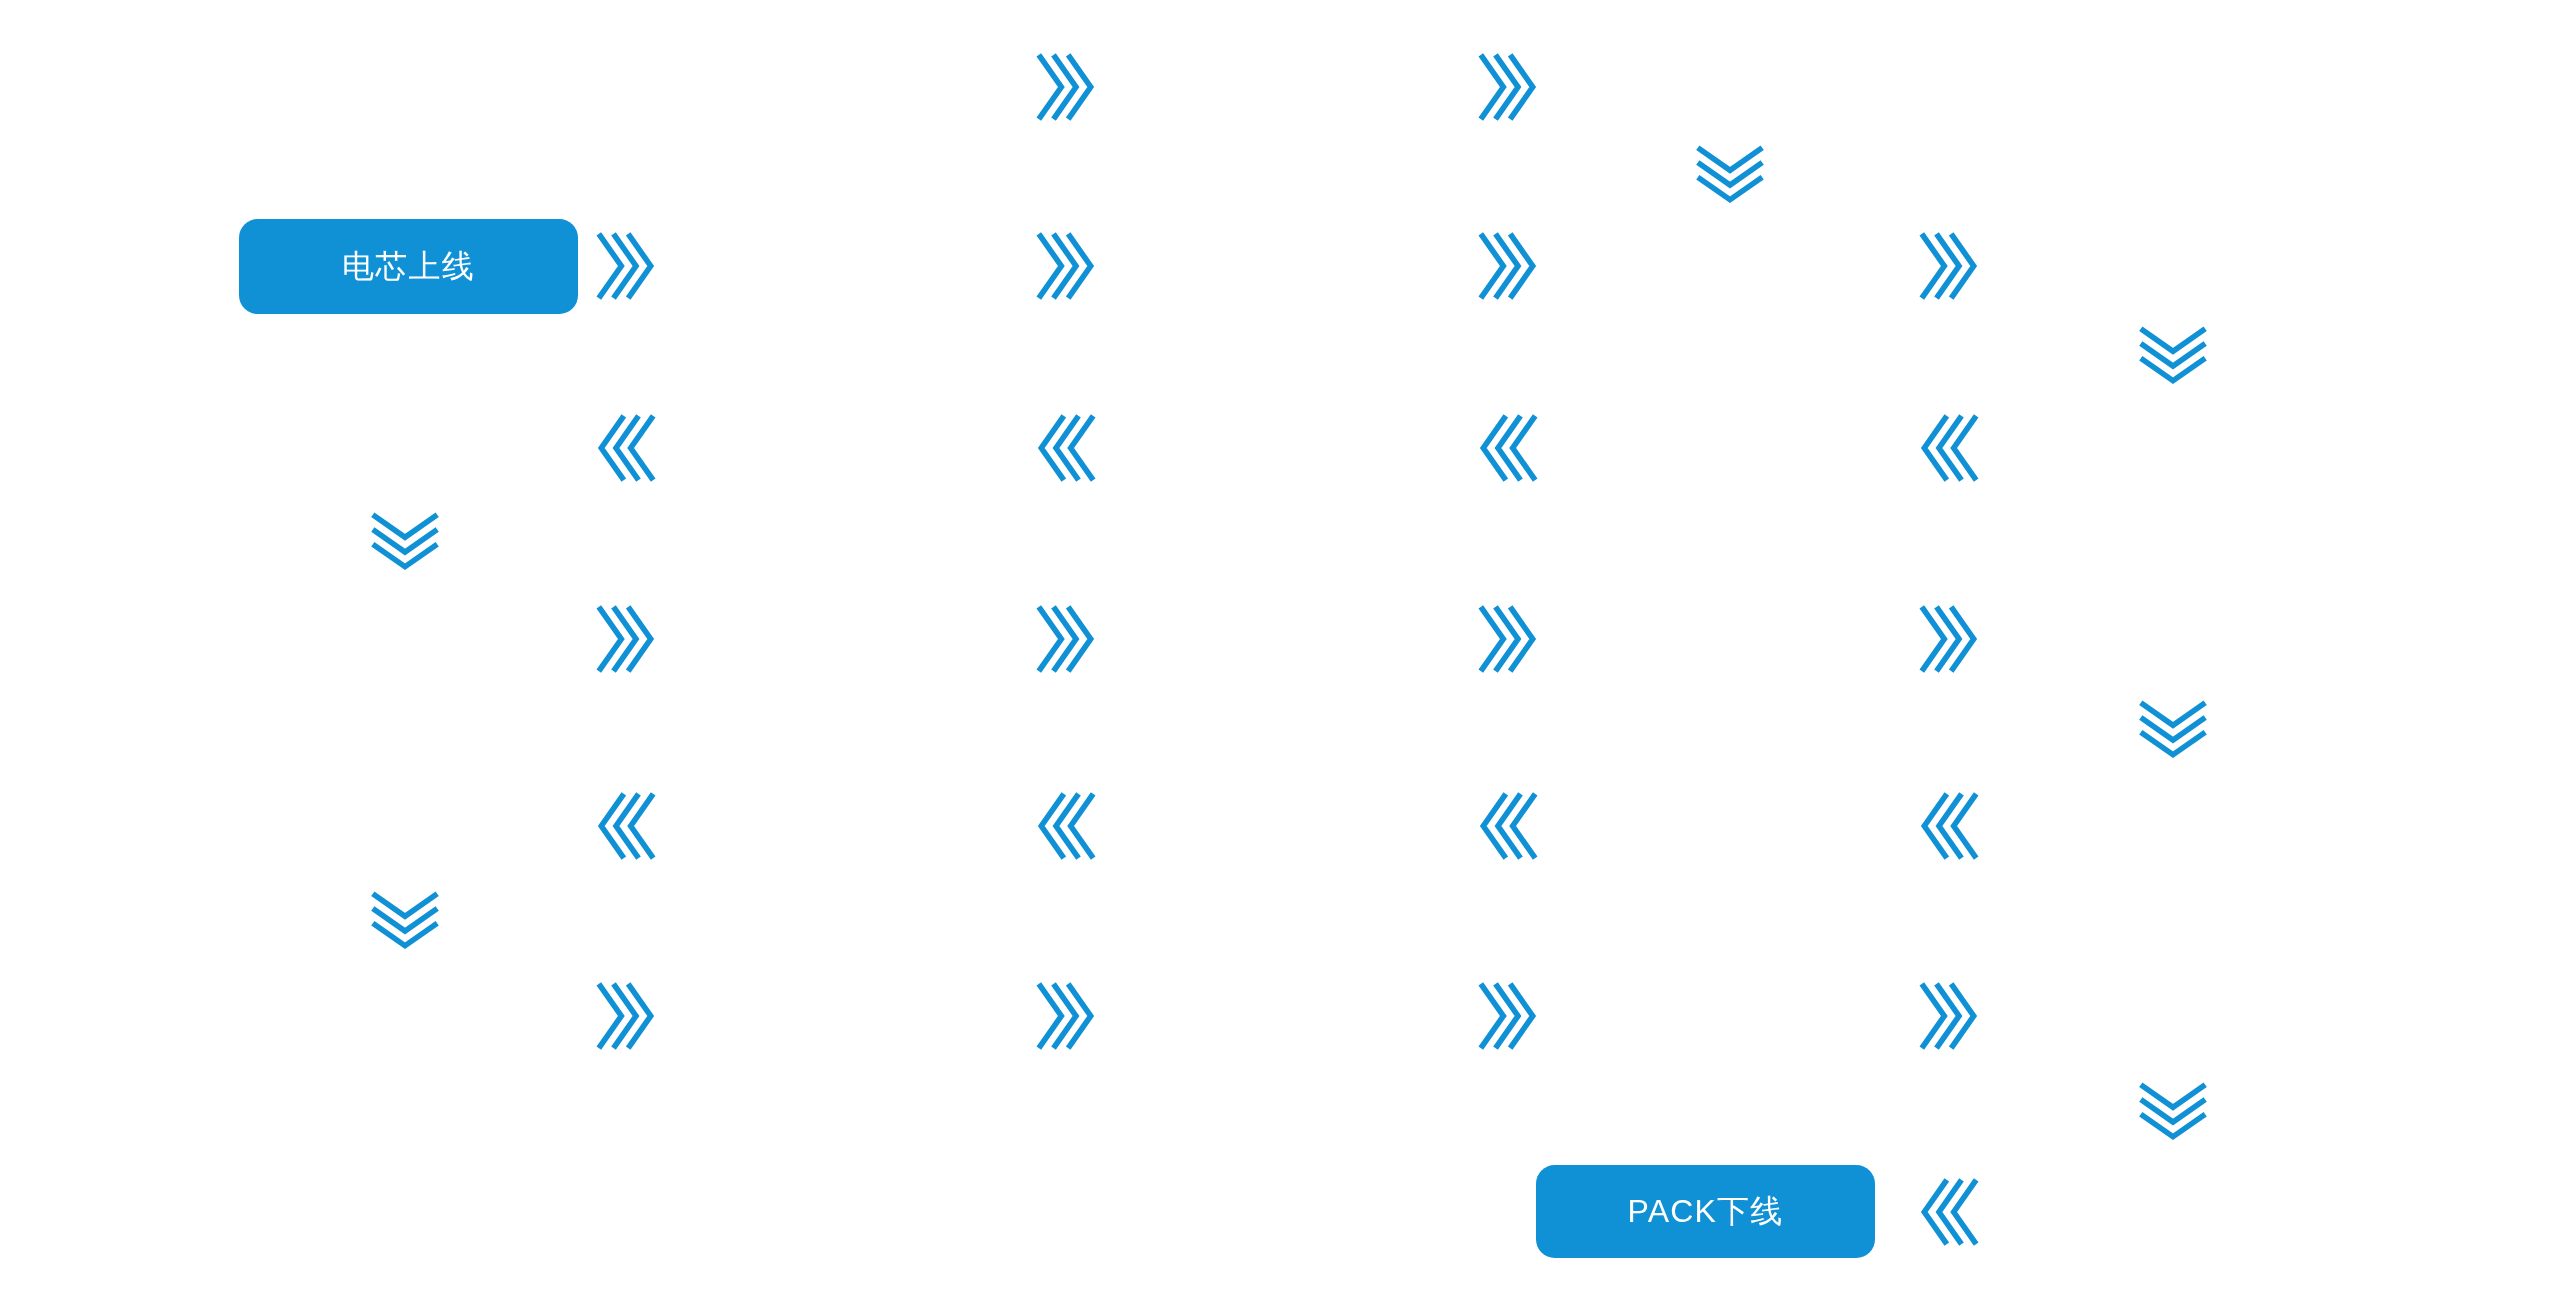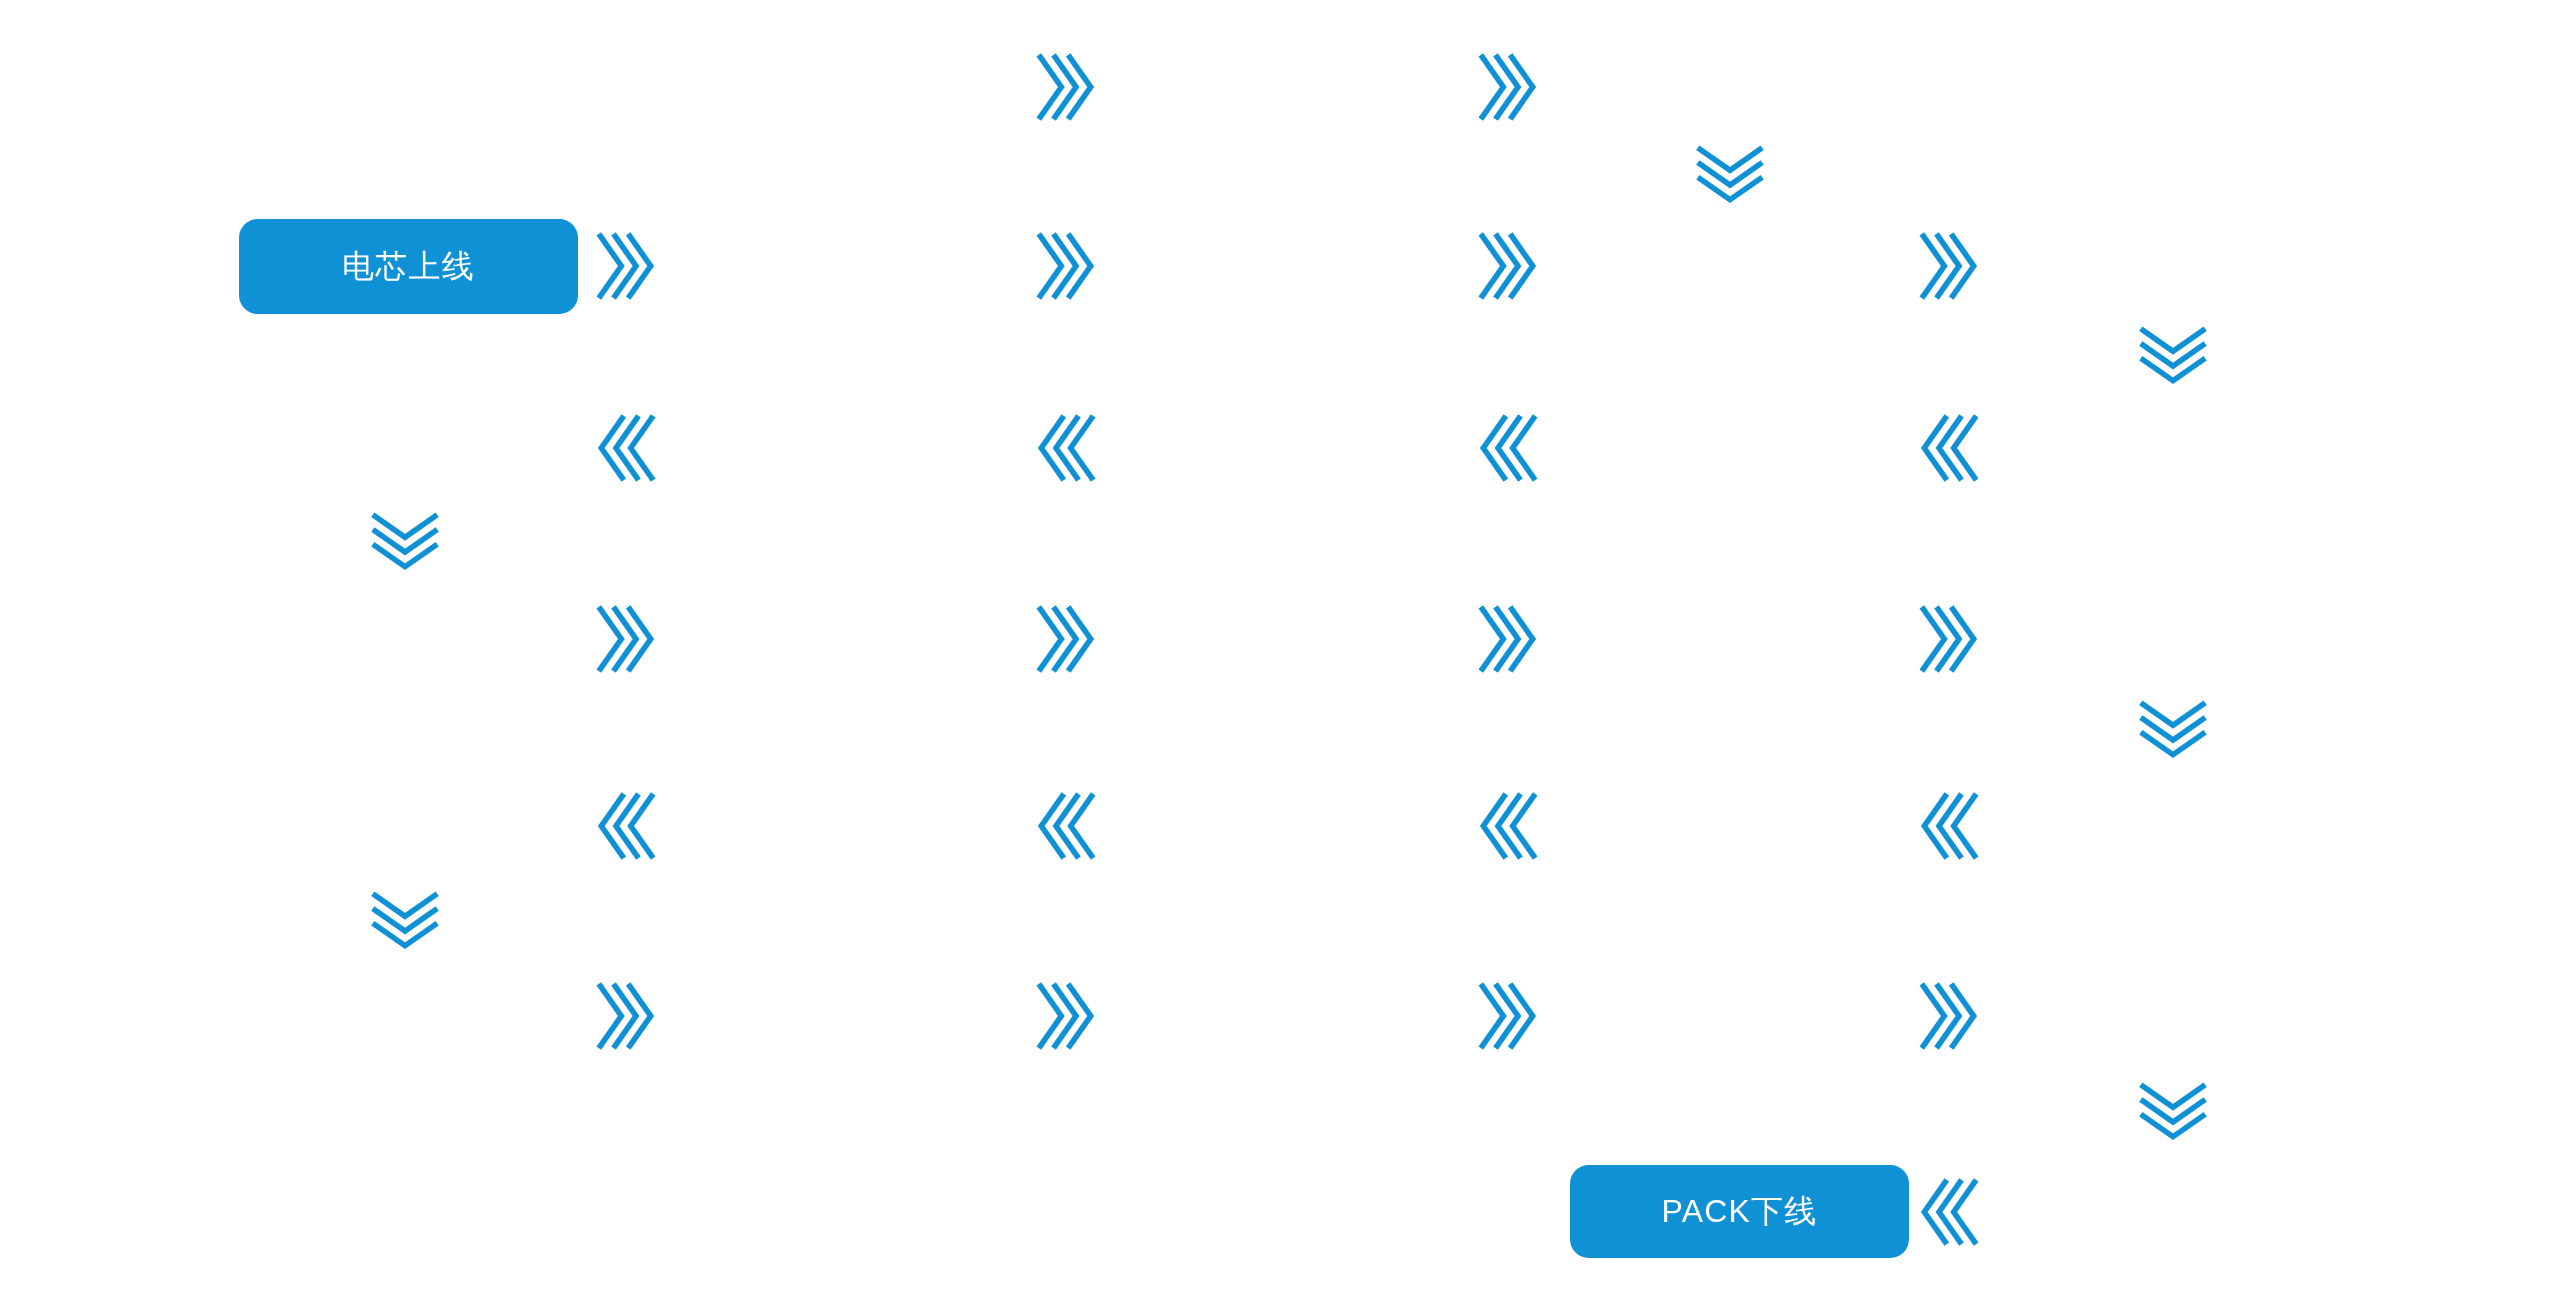--- a/index.html
+++ b/index.html
@@ -41,21 +41,21 @@
     display: block;
   }
 </style>
 </head>
 <body>
 
 <div class="canvas">
 
   <button class="node" id="start-node" style="left: 239px; top: 219px; width: 339px; height: 95px; color: rgb(255, 255, 255);">电芯上线</button>
 
-  <button class="node" id="end-node" style="left: 1570px; top: 1165px; width: 339px; height: 93px; color: rgb(255, 255, 255);">PACK下线</button>
+  <button class="node" id="end-node" style="left: 1536px; top: 1165px; width: 339px; height: 93px; color: rgb(255, 255, 255);">PACK下线</button>
 
   <div id="arrows-layer">
       <div class="arrow" style="left: 1036px; top: 52px; width: 60px; height: 70px;">
         <svg viewBox="0 0 96 112" width="60" height="70" aria-hidden="true">
           <polyline points="4.5,4.5 40.5,56 4.5,107.5" fill="none" stroke="#1191d5" stroke-width="9" stroke-linejoin="miter"></polyline>
           <polyline points="28,4.5 64,56 28,107.5" fill="none" stroke="#1191d5" stroke-width="9" stroke-linejoin="miter"></polyline>
           <polyline points="51.5,4.5 87.5,56 51.5,107.5" fill="none" stroke="#1191d5" stroke-width="9" stroke-linejoin="miter"></polyline>
         </svg>
       </div>
       <div class="arrow" style="left: 1478px; top: 52px; width: 60px; height: 70px;">

